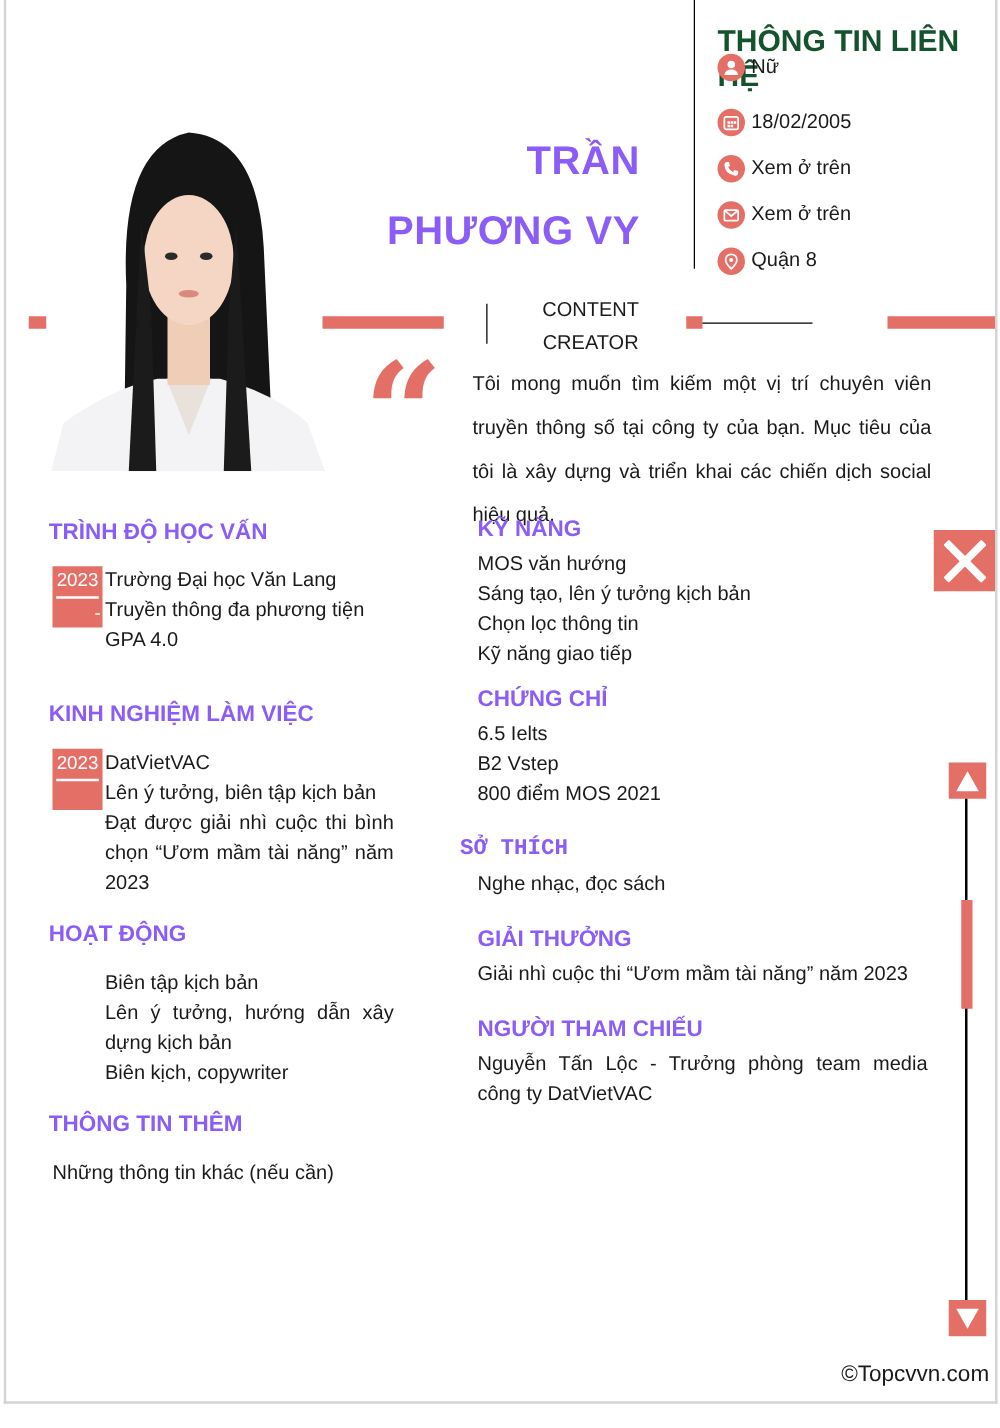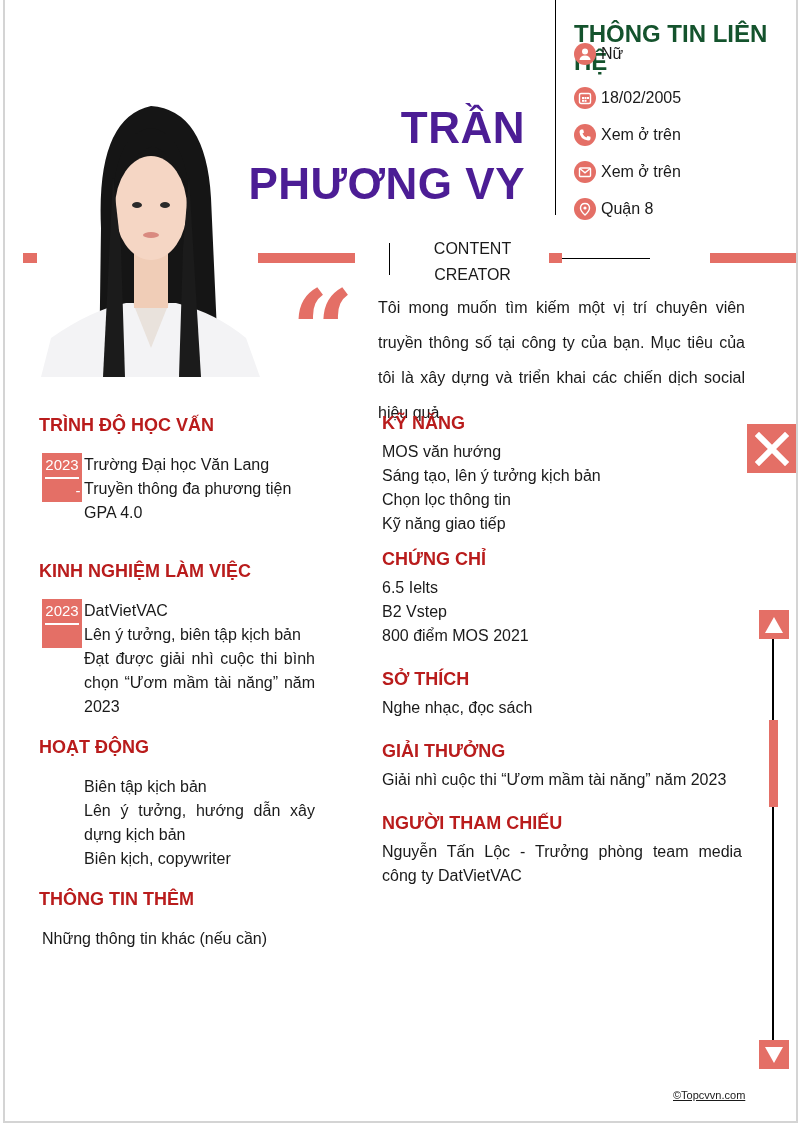--- a/index.html
+++ b/index.html
@@ -3,33 +3,33 @@
 <meta charset="utf-8">
 <style>
   html, body { margin:0; padding:0; background:#fff; }
   body { width:800px; height:1142px; position:relative; overflow:hidden;
          font-family:"Liberation Sans", sans-serif; color:#1a1a1a; }
   .page { position:absolute; left:3px; top:0; width:791px; height:1121px;
           border:2px solid #d4d4d4; border-top:none; background:#fff; }
   .abs { position:absolute; }
   .accent { background:#e46f66; }
   .photo { left:36px; top:48px; width:219px; height:329px; overflow:hidden; background:#fff; }
-  .name { right:271px; top:100px; text-align:right; font-weight:bold; font-size:44px;
-          line-height:56px; color:#4c1d95; letter-spacing:0.5px; }
+  .name { right:284px; top:100px; text-align:right; font-weight:bold; font-size:32px;
+          line-height:56px; color:#8b5cf6; letter-spacing:0.5px; }
   .vline { background:#000; width:1px; }
   .contact-title { left:569px; top:20px; font-size:24px; font-weight:bold; color:#14532d; }
   .contact-item { left:569px; display:flex; align-items:center; font-size:16px; height:24px; }
   .cicon { width:22px; height:22px; border-radius:50%; background:#e46f66; margin-right:5px;
            display:flex; align-items:center; justify-content:center; }
   .role { left:415px; top:236px; width:105px; text-align:center; font-size:16px; line-height:26px; }
   .quote-mark { left:286px; top:276px; font-family:"DejaVu Serif", serif; font-size:110px;
                 font-weight:bold; color:#e46f66; line-height:110px; }
   .objective { left:373px; top:290px; width:367px; font-size:16px; line-height:35px;
                text-align:justify; }
-  .h { font-size:18px; font-weight:bold; color:#b91c1c;text-align:right; }
+  .h { font-size:18px; font-weight:bold; color:#8b5cf6;text-align:right; }
   .txt { font-size:16px; line-height:24px; }
   .yearbox { left:37px; width:40px; background:#e46f66; color:#fff; font-size:15px;
              text-align:center; }
   .yearbox .yr { line-height:24px; border-bottom:2px solid #fff; margin:0 3px; }
   .yearbox .yr2 { line-height:24px;padding-left:32px; }
   .just { text-align:justify; }
   .ctrl { background:#e46f66; display:flex; align-items:center; justify-content:center; }
 </style>
 </head>
 <body>
@@ -172,21 +172,21 @@
     <div>Kỹ năng giao tiếp</div>
   </div>
 
   <div class="abs h" style="left:377px; top:549px;">CHỨNG CHỈ</div>
   <div class="abs txt" style="left:377px; top:576px;">
     <div>6.5 Ielts</div>
     <div>B2 Vstep</div>
     <div>800 điểm MOS 2021</div>
   </div>
 
-  <div class="abs h" style="left:377px; top:669px;">SỞ THÍCH</div>
+  <div class="abs h" style="left:363px; top:669px;font-family:Liberation Mono, monospace;">SỞ THÍCH</div>
   <div class="abs txt" style="left:377px; top:696px;">Nghe nhạc, đọc sách</div>
 
   <div class="abs h" style="left:377px; top:741px;">GIẢI THƯỞNG</div>
   <div class="abs txt" style="left:377px; top:768px;">Giải nhì cuộc thi “Ươm mầm tài năng” năm 2023</div>
 
   <div class="abs h" style="left:377px; top:813px;">NGƯỜI THAM CHIẾU</div>
   <div class="abs txt just" style="left:377px; top:840px; width:360px;">Nguyễn Tấn Lộc - Trưởng phòng team media công ty DatVietVAC</div>
 
   <div class="abs ctrl" style="left:742px; top:424px; width:49px; height:49px;">
     <svg width="34" height="34" viewBox="0 0 34 34">
@@ -200,14 +200,14 @@
       </svg>
   </div>
   <div class="abs" style="left:767px; top:639px; width:2px; height:401px; background:#000;"></div>
   <div class="abs accent" style="left:764px; top:720px; width:9px; height:87px;"></div>
   <div class="abs ctrl" style="left:754px; top:1040px; width:30px; height:29px;">
     <svg width="20" height="18" viewBox="0 0 20 18">
         <path d="M1 1 L19 1 L10 17 Z" fill="#fff"></path>
       </svg>
   </div>
 
-  <div class="abs" style="left:668px; top:1089px; font-size:11px;text-decoration:underline;">©Topcvvn.com</div>
+  <div class="abs" style="left:668px; top:1089px; font-size:18px;">©Topcvvn.com</div>
 </div>
 
 </body></html>

